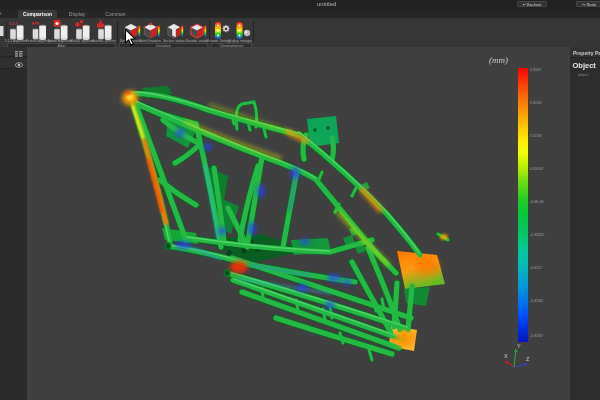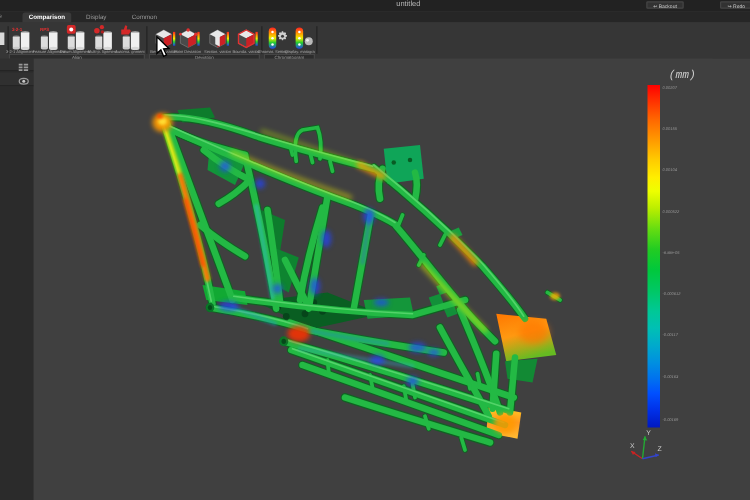--- a/index.html
+++ b/index.html
@@ -34,22 +34,22 @@
 #rpanel .hdr span { position:absolute; left:3px; top:3px; font-size:5px; font-weight:bold; color:#c8c8c8; white-space:nowrap; }
 #rpanel .obj { position:absolute; left:2.5px; top:14px; font-size:7.5px; font-weight:bold; color:#e8e8e8; }
 #rpanel .objs { position:absolute; left:8px; top:25px; font-size:4px; color:#8a8a8a; }
 
 #cbar { position:absolute; left:518px; top:68px; width:9.5px; height:274px;
   background:linear-gradient(to bottom,
     #ff0000 0%, #ff2a00 4%, #ff6600 10%, #ff9900 16%, #ffcc00 22%, #ffee00 27%,
     #eeff00 31%, #bbee00 36%, #66dd11 42%, #22cc22 48%, #00c83c 54%, #00c864 60%,
     #00c896 66%, #00c0b4 71%, #00aacc 76%, #0090e0 81%, #0070f0 86%, #0050ff 90%,
     #0030e8 95%, #0018c0 100%); }
-#mmlabel { position:absolute; left:535px; top:55px; font-size:9px; color:#cccccc;
-  font-family:Liberation Mono, monospace; font-style:italic; }
+#mmlabel { position:absolute; left:489px; top:55px; font-size:9px; color:#cccccc;
+  font-family:Liberation Serif, serif; font-style:italic; }
 .clab { position:absolute; left:530px; width:30px; font-size:3.2px; font-style:italic; color:#9a9a9a; }
 </style>
 </head>
 <body>
 <div id="app">
 
   <div id="titlebar">
     <span class="title">untitled</span>
     <div class="tbtn" style="left:517px; width:30px;">↩ Backout</div>
     <div class="tbtn" style="left:576px; width:26px;">↪ Redo</div>
@@ -186,20 +186,27 @@
       </g>
       <g>
         <ellipse cx="19" cy="18" rx="3.6" ry="2.3" fill="none" stroke="#9a9a9a" stroke-width="1"></ellipse>
         <circle cx="19" cy="18" r="1.2" fill="#c8c8c8"></circle>
       </g>
     </svg>
   </div>
 
   <div id="viewport"></div>
 
+  <div id="rpanel">
+    <div class="hdr">
+        <span>Property Pan</span>
+      </div>
+    <div class="obj">Object</div>
+    <div class="objs">object</div>
+  </div>
 
   <div id="mmlabel">(mm)</div>
   <div id="cbar"></div>
   <div class="clab" style="top:68px;">0.00207</div>
   <div class="clab" style="top:101px;">0.00155</div>
   <div class="clab" style="top:134px;">0.00104</div>
   <div class="clab" style="top:167px;">0.000522</div>
   <div class="clab" style="top:200px;">-8.88e-05</div>
   <div class="clab" style="top:233px;">-0.000612</div>
   <div class="clab" style="top:266px;">-0.00117</div>

